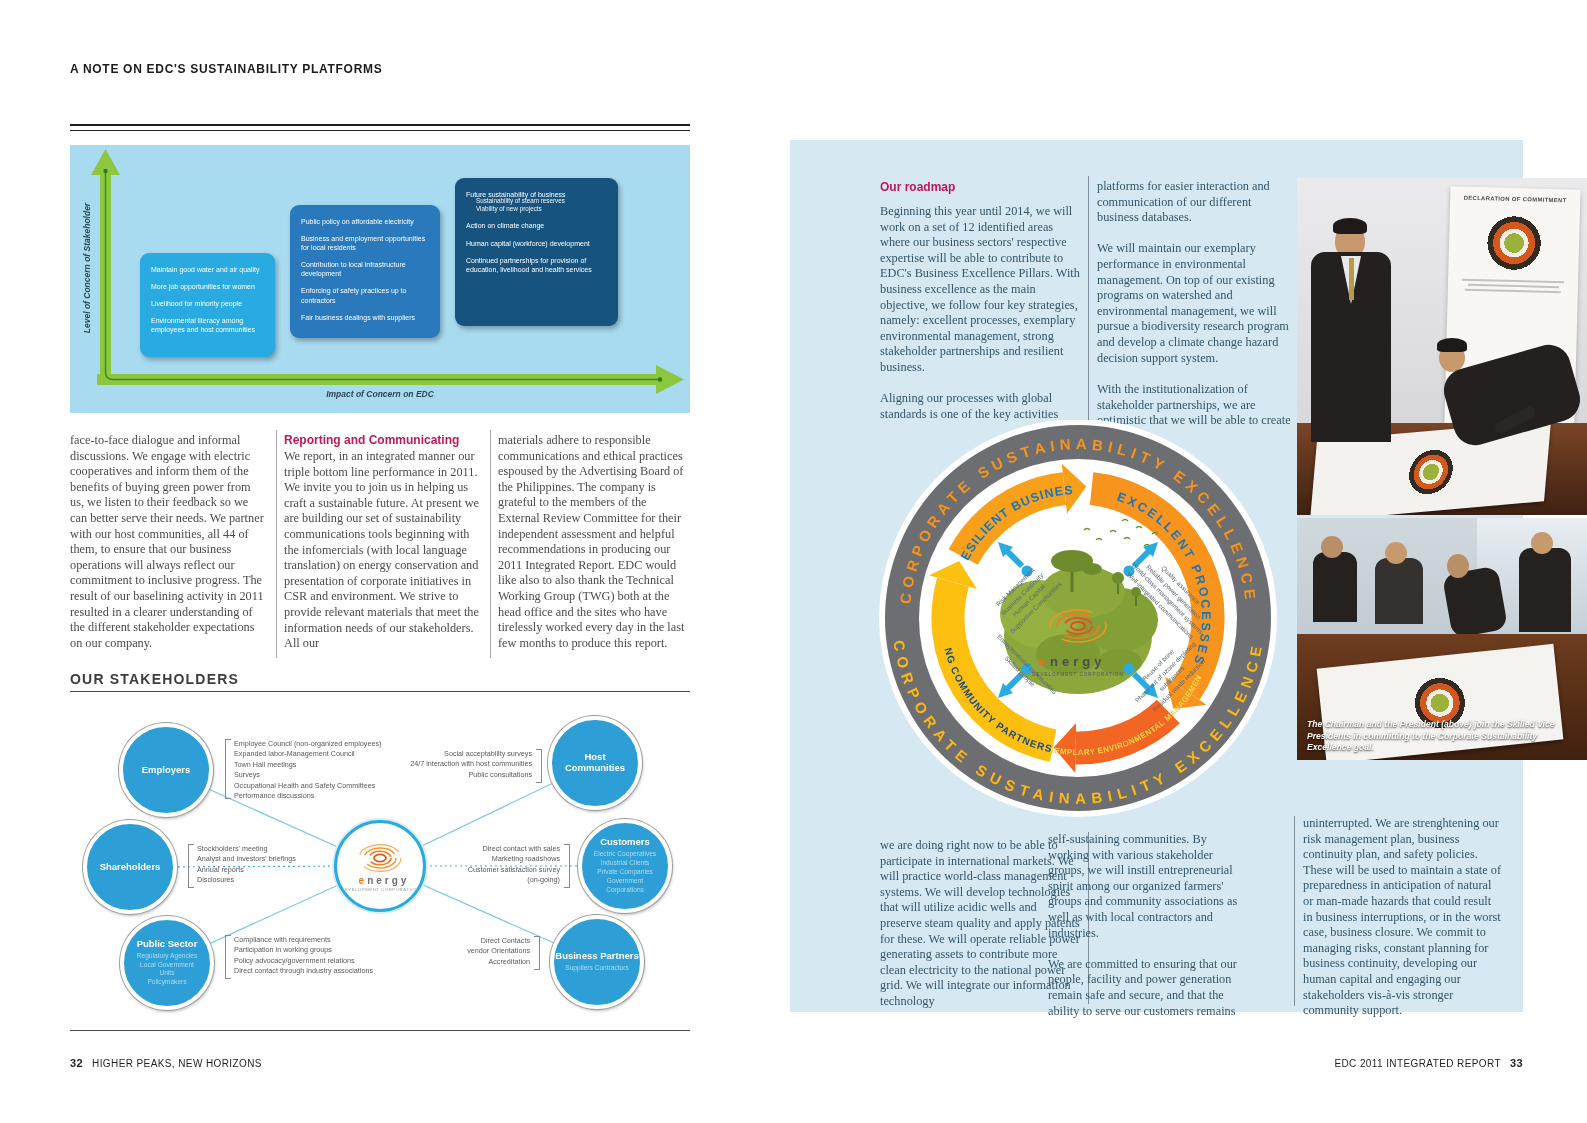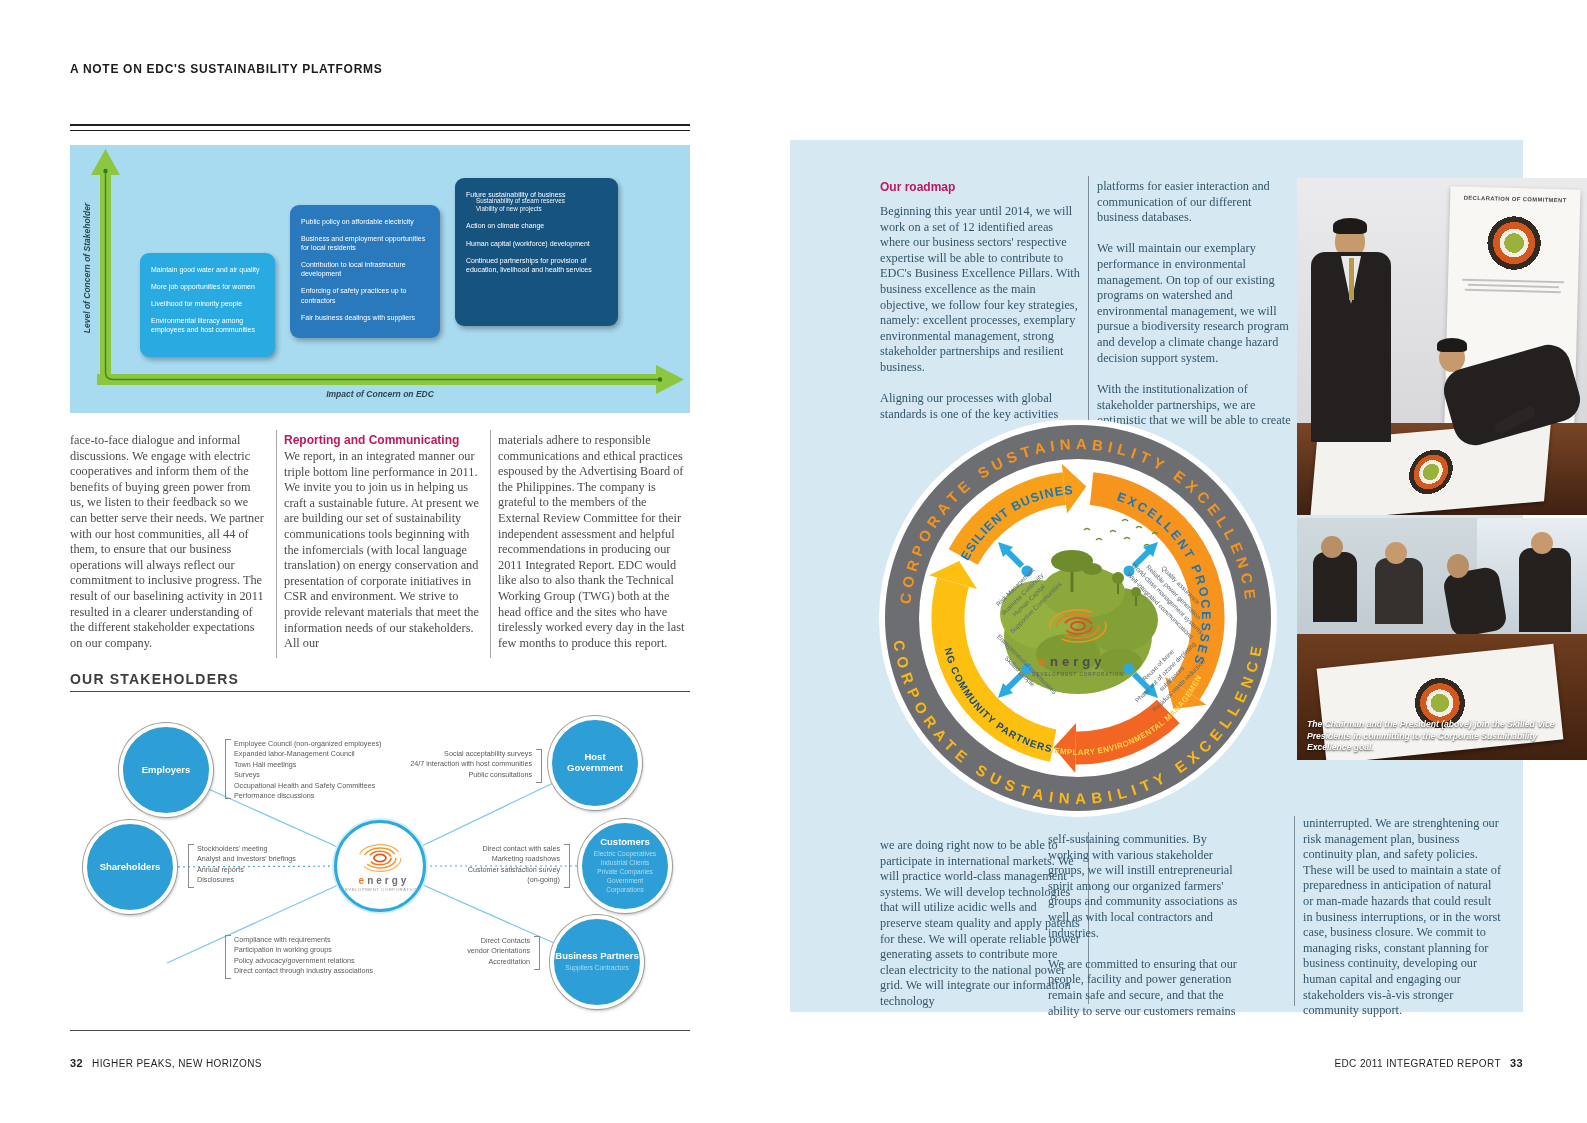--- a/index.html
+++ b/index.html
@@ -114,23 +114,30 @@
     <line x1="310" y1="166" x2="62" y2="167" stroke="#4aa8d8" stroke-width="1.2" stroke-dasharray="2,3"></line>
     <line x1="310" y1="166" x2="553" y2="166" stroke="#4aa8d8" stroke-width="1.2" stroke-dasharray="2,3"></line>
   </svg>
 
   <div class="sh-circle" style="left:49px;top:23px;">
     <div class="sh-name">Employers</div>
   </div>
   <div class="sh-circle" style="left:13px;top:120px;">
     <div class="sh-name">Shareholders</div>
   </div>
+  <div class="sh-circle" style="left:50px;top:216px;">
+    <div class="sh-name">Public Sector</div>
+    <div class="sh-sub">Regulatory Agencies
+Local Government
+Units
+Policymakers</div>
+  </div>
   <div class="sh-circle" style="left:478px;top:16px;">
     <div class="sh-name" style="white-space:pre-line;">Host
-Government</div>
+Communities</div>
   </div>
   <div class="sh-circle" style="left:508px;top:119px;">
     <div class="sh-name">Customers</div>
     <div class="sh-sub">Electric Cooperatives
 Industrial Clients
 Private Companies
 Government
 Corporations</div>
   </div>
   <div class="sh-circle" style="left:480px;top:215px;">

